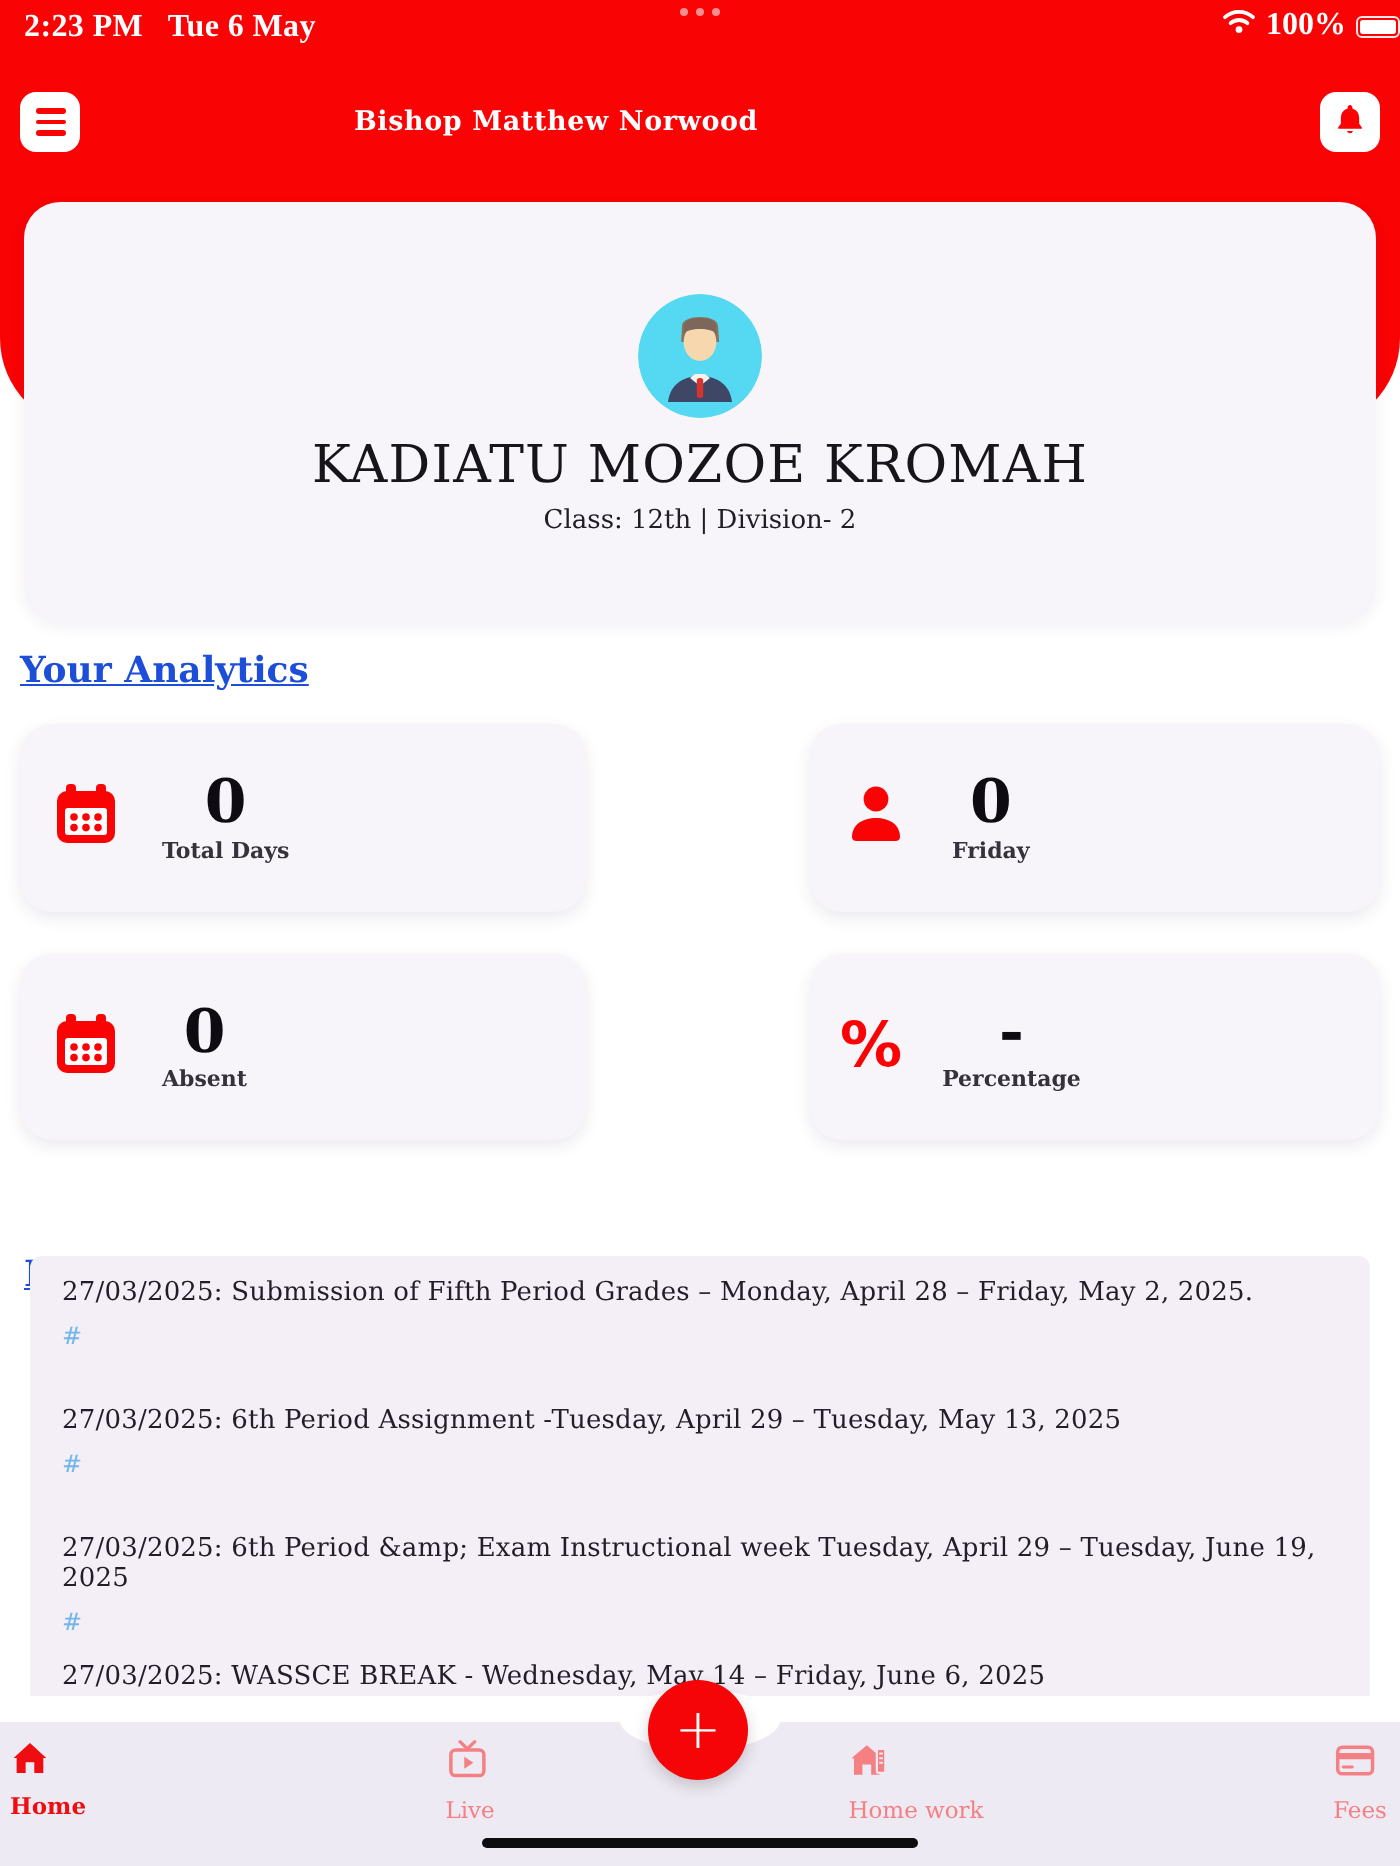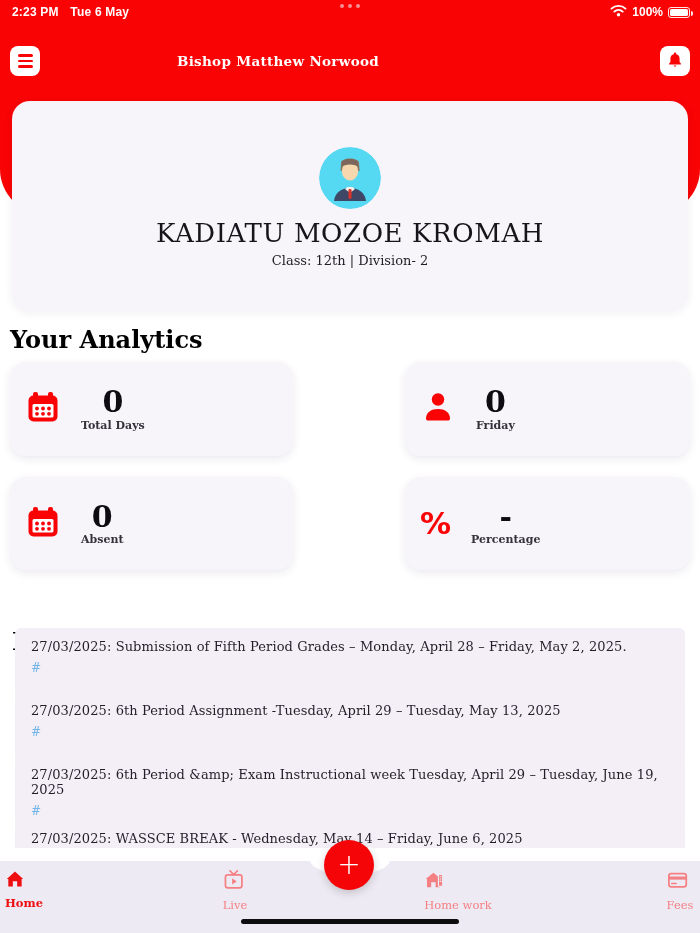--- a/index.html
+++ b/index.html
@@ -9,29 +9,29 @@
     font-family:"DejaVu Serif","Liberation Serif",serif;
     -webkit-font-smoothing:antialiased;
   }
   .abs { position:absolute; }
 
   
   .red-bg { top:0; left:0; width:700px; height:215px;
     background:#f90305; border-radius:0 0 46px 46px; z-index:1; }
 
   .status-bar { top:0; left:0; width:700px; height:24px; z-index:5;
-    color:#fff; font-family:Liberation Sans, sans-serif;
-    font-size:12px; font-weight:700; }
+    color:#fff; font-family:Liberation Serif, serif;
+    font-size:16px; font-weight:700; }
   .sb-left { position:absolute; left:12px; top:5px; letter-spacing:.2px; }
   .sb-left .sb-date { font-weight:600; margin-left:8px; }
   .sb-dots { position:absolute; left:50%; top:4px; transform:translateX(-50%);
     display:flex; gap:4px; }
   .sb-dots i { width:4px; height:4px; border-radius:50%;
     background:rgba(255,255,255,.55); }
-  .sb-right { position:absolute; right:10px; top:4px; display:flex;
+  .sb-right { position:absolute; right:0; top:4px; display:flex;
     align-items:center; gap:5px; }
   .battery { width:22px; height:11px; border:1px solid rgba(255,255,255,.9);
     border-radius:3px; padding:1px; position:relative; }
   .battery b { display:block; width:100%; height:100%;
     background:#fff; border-radius:1.5px; }
   .battery:after { content:""; position:absolute; right:-4px; top:3px;
     width:2.5px; height:5px; background:rgba(255,255,255,.9);
     border-radius:0 2px 2px 0; }
 
   .menu-btn { left:10px; top:46px; width:30px; height:30px; background:#fff;
@@ -51,21 +51,21 @@
     background:#f7f4fa; border-radius:18px; z-index:3;
     box-shadow:0 2px 8px rgba(60,40,90,.08); }
   .avatar { left:50%; top:46px; transform:translateX(-50%);
     width:62px; height:62px; border-radius:50%; overflow:hidden; }
   .profile-name { top:117px; left:0; width:100%; text-align:center;
     font-size:26px; font-weight:400; color:#17141c; letter-spacing:.6px; }
   .profile-class { top:152px; left:0; width:100%; text-align:center;
     font-size:13px; color:#201d26; }
 
   
-  .section-heading { font-size:24px; font-weight:700; color:#000000; z-index:2; }
+  .section-heading { font-size:18px; font-weight:700; color:#1d4ed8; z-index:2;text-decoration:underline; }
   .h-analytics { left:10px; top:325px; }
   .h-notice { left:12px; top:583px;margin-top:44px; }
 
   .stat-card { background:#f7f4fa; border-radius:16px; z-index:2;
     box-shadow:0 3px 8px rgba(60,40,90,.10);
     display:flex; align-items:center; padding-left:15px; gap:20px; }
   .sc1 { left:10px;  top:362px; width:283px; height:94px; }
   .sc2 { left:405px; top:362px; width:285px; height:94px; }
   .sc3 { left:10px;  top:477px; width:283px; height:93px; }
   .sc4 { left:405px; top:477px; width:285px; height:93px; }

